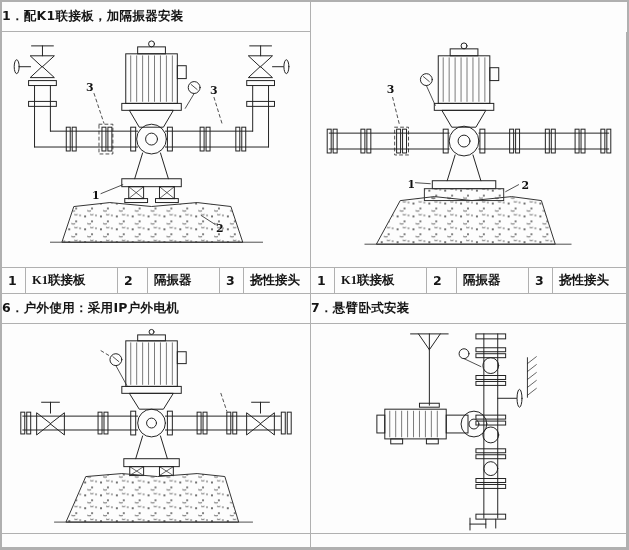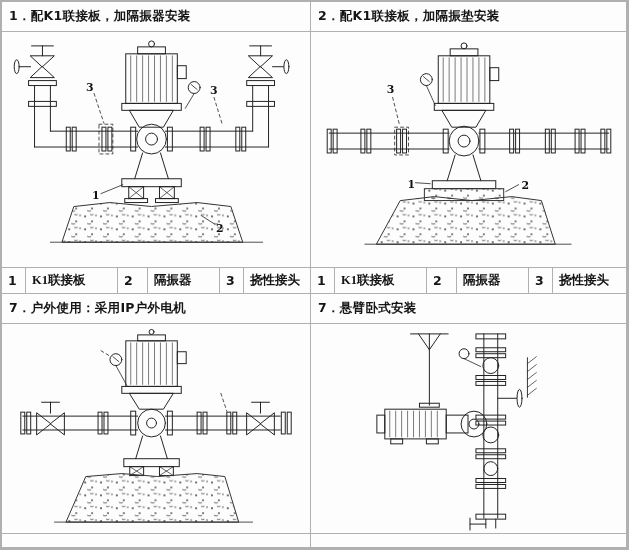--- a/index.html
+++ b/index.html
@@ -11,21 +11,21 @@
   }
   .row{display:flex;}
   .cell{box-sizing:border-box;border-right:1px solid #b0b0b0;border-bottom:1px solid #b0b0b0;background:#fdfdfd;}
   .col-l{width:309px;flex:none;}
   .col-r{flex:1;}
   .r-title{height:30px;}
   .r-diag1{height:236px;}
   .r-legend{height:26px;}
   .r-diag2{height:210px;}
   .r-strip{height:14px;}
-  .title{display:flex;align-items:center;padding-left:7px;font-size:12.5px;font-weight:bold;letter-spacing:.3px;}
+  .title{display:flex;align-items:center;font-size:12.5px;font-weight:bold;letter-spacing:.3px;}
   .diag{position:relative;}
   .diag svg{width:100%;height:100%;display:block;}
   .legend{display:flex;align-items:stretch;}
   .lcell{display:flex;align-items:center;box-sizing:border-box;border-right:1px solid #b0b0b0;
          font-size:12.5px;font-weight:bold;padding-left:6px;white-space:nowrap;overflow:hidden;}
   .lcell:last-child{border-right:0;}
   .c1{width:24px;flex:none;}
   .c2{width:92px;flex:none;font-family:Liberation Serif, serif;}
   .c3{width:30px;flex:none;}
   .c4{width:72px;flex:none;}
@@ -45,21 +45,20 @@
       <circle cx="14" cy="3" r="0.8" fill="#444"></circle>
       <path d="M5 11 q2 1.5 4 .3 M8 2 q2 1 3.5 0" stroke="#444" stroke-width="0.8" fill="none"></path>
     </pattern>
   </defs>
 </svg>
 
 <div class="page">
 
   <div class="row r-title">
     <div class="cell col-l title">1．配K1联接板，加隔振器安装</div>
-    <div class="cell col-r title">2．配K1联接板，加隔振垫安装</div>
   </div>
 
   <div class="row r-diag1">
 
     <div class="cell col-l diag">
       <svg viewBox="0 0 309 237" preserveAspectRatio="xMidYMid meet">
         <g stroke="#222" stroke-width="1" fill="none" stroke-linecap="round">
 
           <path d="M29 14H51M40 14V24"></path>
           <path d="M28 24H52L40 35ZM28 46H52L40 35Z"></path>
@@ -195,21 +194,21 @@
       <div class="lcell c1">1</div>
       <div class="lcell c2">K1联接板</div>
       <div class="lcell c3">2</div>
       <div class="lcell c4">隔振器</div>
       <div class="lcell c5">3</div>
       <div class="lcell c6">挠性接头</div>
     </div>
   </div>
 
   <div class="row r-title">
-    <div class="cell col-l title">7．户外使用：采用IP户外电机</div>
+    <div class="cell col-l title">6．户外使用：采用IP户外电机</div>
     <div class="cell col-r title">7．悬臂卧式安装</div>
   </div>
 
   <div class="row r-diag2">
 
     <div class="cell col-l diag">
       <svg viewBox="0 0 309 211" preserveAspectRatio="xMidYMid meet">
         <g stroke="#222" stroke-width="1" fill="none" stroke-linecap="round">
 
           <path d="M20 93H136M164 93H280M20 107H136M164 107H280"></path>

